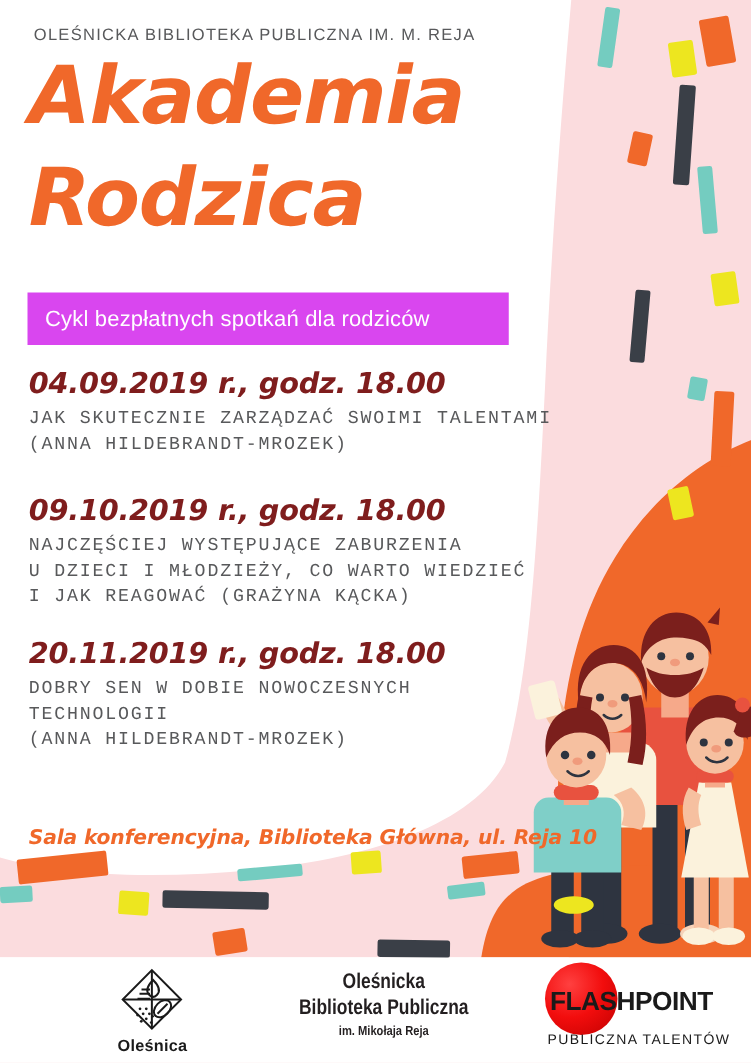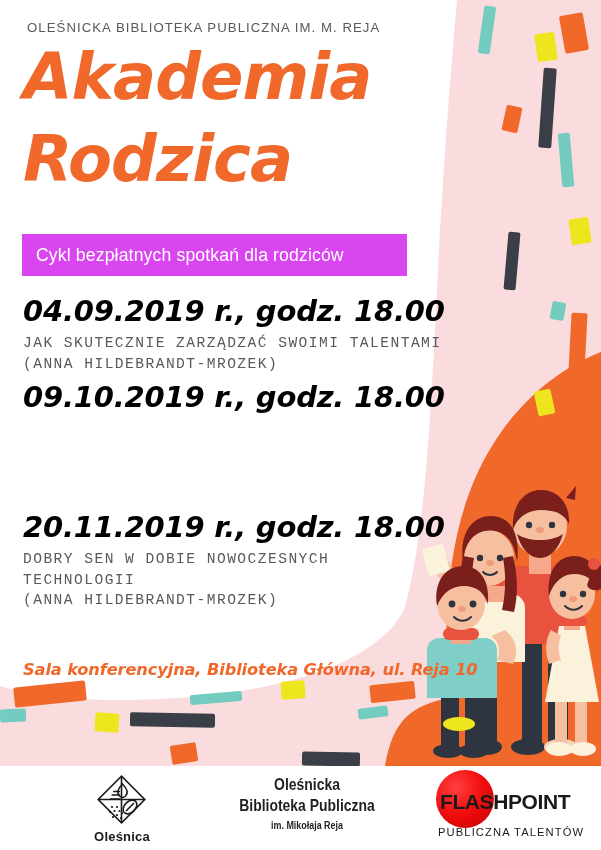--- a/index.html
+++ b/index.html
@@ -71,40 +71,40 @@
   .banner-text {
     color: #ffffff;
     font-size: 17.6px;
     padding-left: 14px;
     letter-spacing: 0.15px;
     font-weight: 400;
   }
 
   .event { position: absolute; left: 23px; }
   .event-date {
-    color: #000000;
+    color: #7f1d1d;
     font-family: "DejaVu Sans", sans-serif;
     font-weight: bold;
     font-style: italic;
-    font-size: 29px;
+    font-size: 23px;
     letter-spacing: -0.2px;
     white-space: nowrap;
     margin-bottom: 5px;
   }
   .event-desc {
     color: #58595b;
     font-size: 14.6px;
     letter-spacing: 1.45px;
     line-height: 1.42;
     white-space: pre-line;
     font-family: Liberation Mono, monospace;
   }
 
   .ev1 { top: 294px; }
-  .ev2 { top: 380px; }
+  .ev2 { top: 396px; }
   .ev3 { top: 510px; }
 
   .venue {
     position: absolute;
     left: 23px;
     top: 660px;
     color: #F0682A;
     font-family: "DejaVu Sans", sans-serif;
     font-weight: bold;
     font-style: italic;
@@ -352,20 +352,23 @@
     </div>
 
     <div class="event ev1">
       <div class="event-date">04.09.2019 r., godz. 18.00</div>
       <div class="event-desc">JAK SKUTECZNIE ZARZĄDZAĆ SWOIMI TALENTAMI
 (ANNA HILDEBRANDT-MROZEK)</div>
     </div>
 
     <div class="event ev2">
       <div class="event-date">09.10.2019 r., godz. 18.00</div>
+      <div class="event-desc">NAJCZĘŚCIEJ WYSTĘPUJĄCE ZABURZENIA
+U DZIECI I MŁODZIEŻY, CO WARTO WIEDZIEĆ
+I JAK REAGOWAĆ (GRAŻYNA KĄCKA)</div>
     </div>
 
     <div class="event ev3">
       <div class="event-date">20.11.2019 r., godz. 18.00</div>
       <div class="event-desc">DOBRY SEN W DOBIE NOWOCZESNYCH
 TECHNOLOGII
 (ANNA HILDEBRANDT-MROZEK)</div>
     </div>
 
     <div class="venue">Sala konferencyjna, Biblioteka Główna, ul. Reja 10</div>

